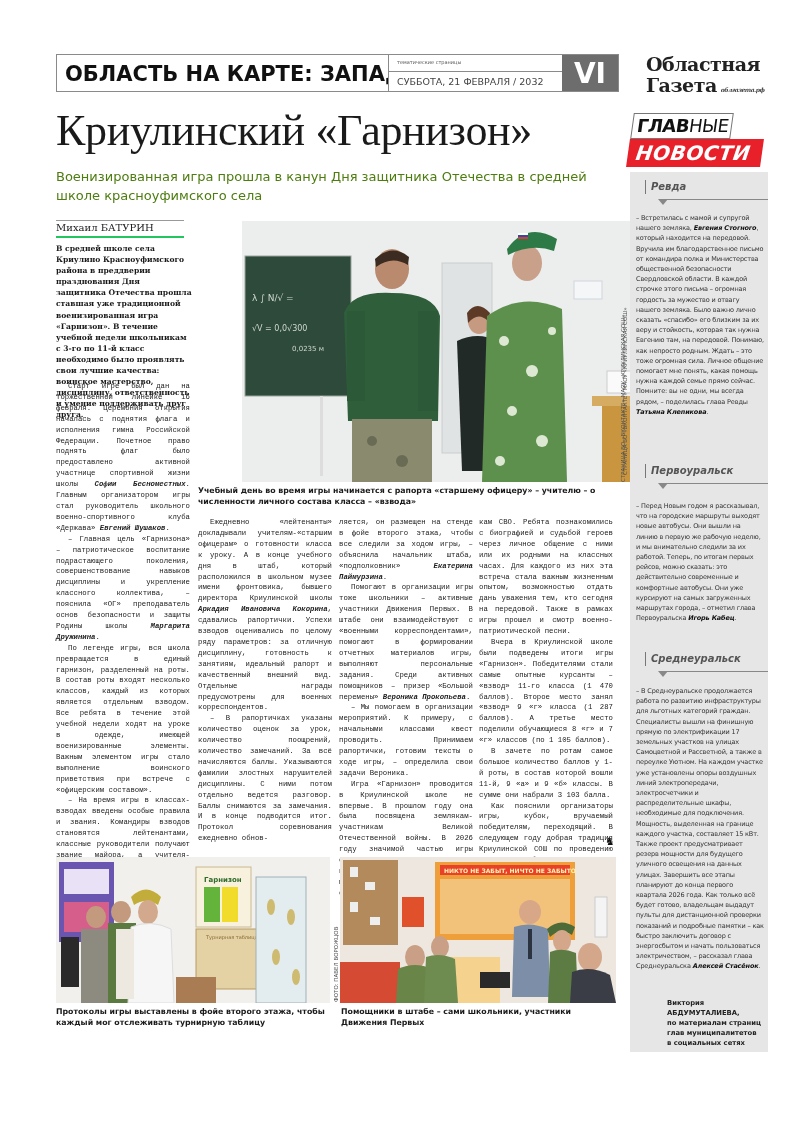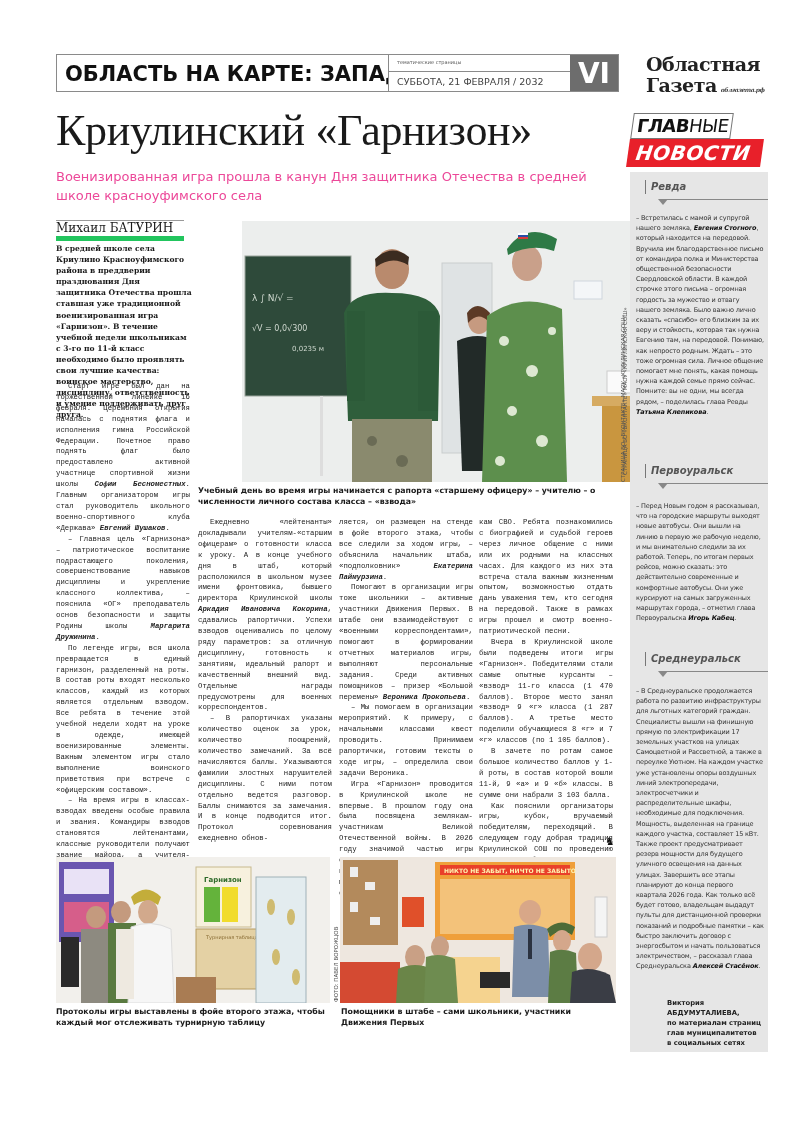--- a/index.html
+++ b/index.html
@@ -20,21 +20,21 @@
   .header-meta { flex: 1; display: flex; flex-direction: column; }
   .header-meta .kicker {
     font-family: "DejaVu Sans", sans-serif; font-size: 5px; color: #555;
     height: 18px; line-height: 14px; padding-left: 8px; border-bottom: 1px solid #8a8a8a;
   }
   .header-meta .date {
     font-family: "DejaVu Sans", sans-serif; font-size: 9.5px; color: #444;
     line-height: 19px; padding-left: 8px; white-space: nowrap;
   }
   .page-num {
-    width: 48px; background: #6d6d6d; color: #fff; text-align: center;
+    width: 56px; background: #6d6d6d; color: #fff; text-align: center;
     font-family: "DejaVu Sans", sans-serif; font-weight: bold; font-size: 28px; line-height: 38px;
   }
 
   
   .masthead { position: absolute; left: 646px; top: 54px; width: 124px; }
   .masthead .name1, .masthead .name2 {
     font-family: "DejaVu Serif", serif; font-weight: bold; font-size: 19px; color: #222; line-height: 21px;
     letter-spacing: -0.5px;
   }
   .masthead .site { font-family: "DejaVu Serif", serif; font-style: italic; font-size: 6px; color: #444; margin-left: 4px; }
@@ -55,28 +55,28 @@
   }
 
   
   .headline {
     position: absolute; left: 56px; top: 104px;
     font-family: "Liberation Serif", serif; font-size: 44px; line-height: 54px; color: #1a1a1a; font-weight: normal;
     white-space: nowrap; letter-spacing: -0.3px;
   }
   .subhead {
     position: absolute; left: 56px; top: 167px; width: 560px;
-    font-family: "DejaVu Sans", sans-serif; font-size: 13px; line-height: 19px; color: #ec4899;
+    font-family: "DejaVu Sans", sans-serif; font-size: 13px; line-height: 19px; color: #4d7c0f;
   }
 
   
   .byline {
     position: absolute; left: 56px; top: 220px; width: 128px;
-    font-family: "DejaVu Serif", serif; font-size: 12px; line-height: 12px;
-    border-top: 1px solid #999; border-bottom: 5px solid #22c55e; padding: 1px 0 2px 0;
+    font-family: "DejaVu Serif", serif; font-size: 10px; line-height: 12px;
+    border-top: 1px solid #999; border-bottom: 2px solid #22c55e; padding: 1px 0 2px 0;
   }
   .lead {
     position: absolute; left: 56px; top: 243px; width: 136px;
     font-family: "DejaVu Serif", serif; font-weight: bold; font-size: 7.6px; line-height: 11.1px; color: #1a1a1a;
   }
 
   
   .col {
     position: absolute; font-family: Liberation Mono, monospace; font-size: 7.3px; line-height: 10.9px; color: #222;
     text-align: justify; hyphens: auto;

